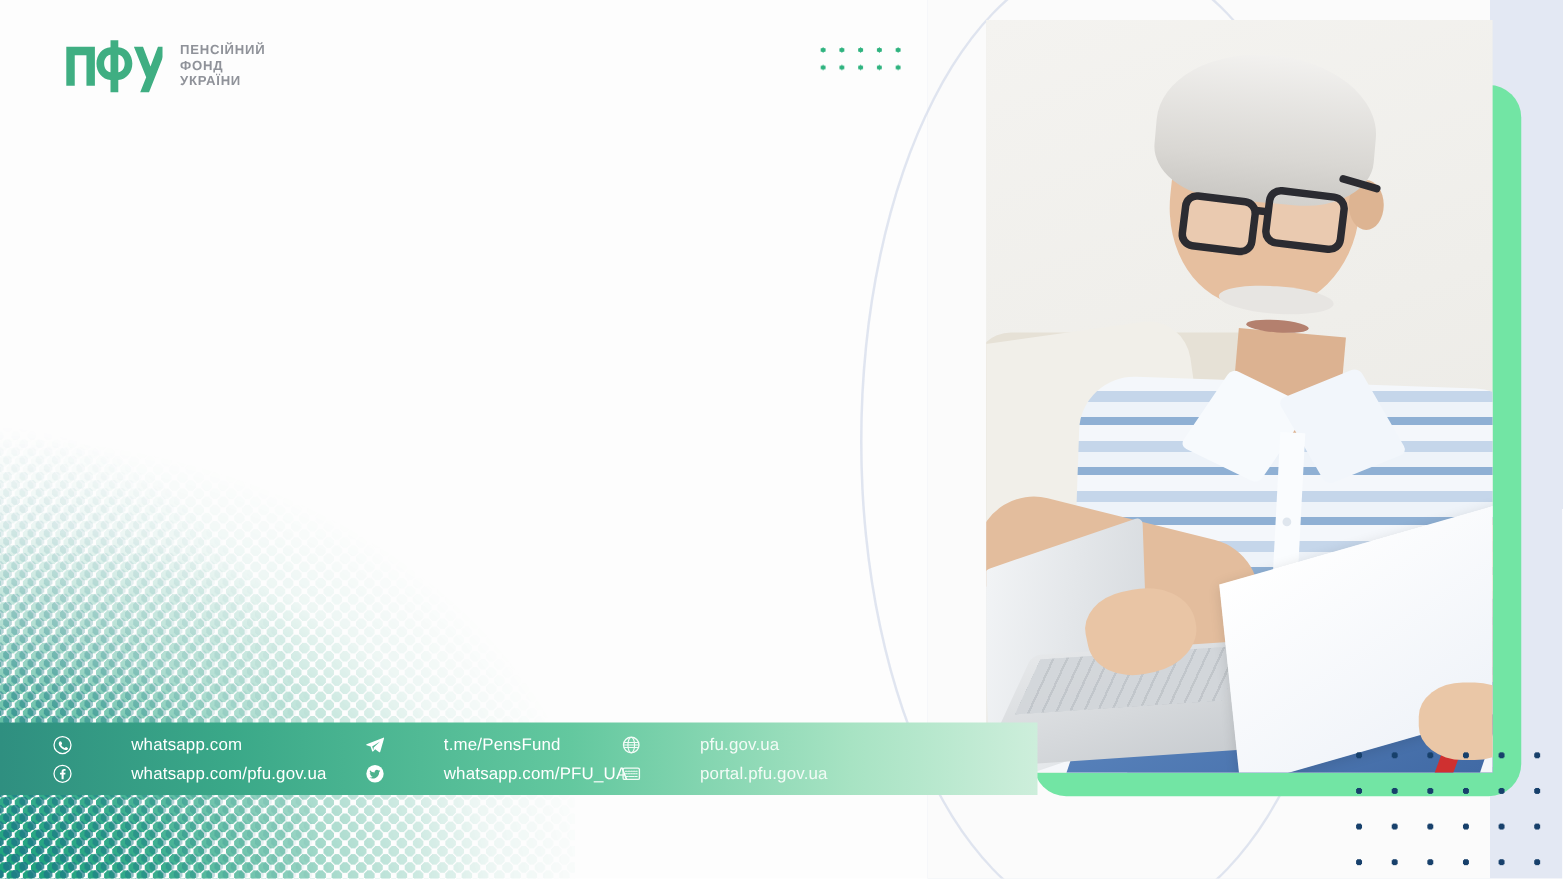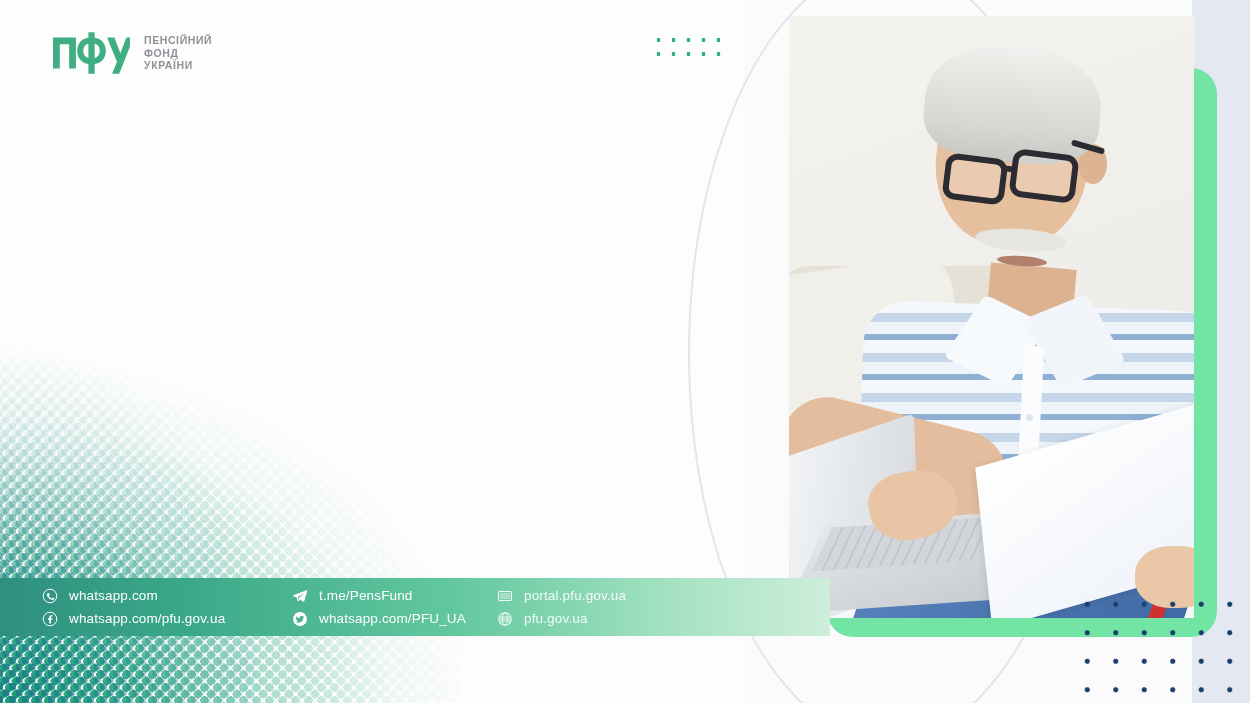--- a/index.html
+++ b/index.html
@@ -190,21 +190,21 @@
     position:absolute; left:0; top:578px; width:830px; height:58px;
     background:linear-gradient(90deg,#2f8f80 0%,#3aa888 22%,#63c89f 55%,#a7e3c3 82%,#cdeedb 100%);
     display:flex; align-items:center;
   }
   .f-col{ display:flex; flex-direction:column; justify-content:center; gap:7px; }
   .f-col.c1{ margin-left:42px; width:250px; }
   .f-col.c2{ margin-left:0px; width:205px; }
   .f-col.c3{ margin-left:0px; width:220px; }
   .f-row{ display:flex; align-items:center; gap:11px; }
   .f-ico{ width:16px; height:16px; flex:0 0 16px; color:#ffffff; display:block; }
-  .f-txt{ font-size:13.5px; color:#ffffff; letter-spacing:.15px; white-space:nowrap; }
+  .f-txt{ font-size:13.5px; color:#ffffff; letter-spacing:.15px; white-space:nowrap;margin-left:36px; }
   .c3 .f-txt, .c3 .f-ico{ color:#f2fbf6; }
 </style>
 </head>
 <body>
 
 <div class="stage">
 
   <div class="right-panel"></div>
   <div class="right-panel-white"></div>
   <div class="big-circle"></div>
@@ -298,30 +298,30 @@
           <circle cx="12" cy="12" r="10.4" fill="currentColor"></circle>
           <path d="M18.4 8.4c-.5.2-1 .4-1.5.4.5-.3.9-.8 1.1-1.4-.5.3-1.1.5-1.7.7-.5-.5-1.2-.9-2-.9-1.5 0-2.7 1.2-2.7 2.7 0 .2 0 .4.1.6-2.3-.1-4.3-1.2-5.6-2.8-.2.4-.4.9-.4 1.4 0 .9.5 1.7 1.2 2.2-.4 0-.9-.1-1.2-.3 0 1.3.9 2.4 2.2 2.6-.2.1-.5.1-.7.1-.2 0-.3 0-.5-.1.3 1.1 1.3 1.9 2.5 1.9-.9.7-2.1 1.1-3.3 1.1h-.6c1.2.8 2.6 1.2 4.1 1.2 4.9 0 7.6-4.1 7.6-7.6v-.3c.5-.4.9-.9 1.4-1.5z" fill="#4cb28d"></path>
         </svg>
         <span class="f-txt">whatsapp.com/PFU_UA</span>
       </div>
     </div>
 
     <div class="f-col c3">
       <div class="f-row">
         <svg class="f-ico" viewBox="0 0 24 24">
-          <rect x="2.2" y="5.2" width="19.6" height="13.6" rx="1.8" fill="none" stroke="currentColor" stroke-width="1.6"></rect>
-          <path d="M5 9h2M8.2 9h2M11.4 9h2M14.6 9h2M17.8 9h1.3M5 12h2M8.2 12h2M11.4 12h2M14.6 12h2M17.8 12h1.3M5 15.2h3M9.2 15.2h6M16.4 15.2h2.7" stroke="currentColor" stroke-width="1.3" stroke-linecap="round"></path>
-        </svg>
-        <span class="f-txt">portal.pfu.gov.ua</span>
-      </div>
-      <div class="f-row">
-        <svg class="f-ico" viewBox="0 0 24 24">
           <circle cx="12" cy="12" r="9.3" fill="none" stroke="currentColor" stroke-width="1.6"></circle>
           <ellipse cx="12" cy="12" rx="4" ry="9.3" fill="none" stroke="currentColor" stroke-width="1.4"></ellipse>
           <path d="M3 9h18M3 15h18M2.8 12h18.4" stroke="currentColor" stroke-width="1.4" fill="none"></path>
         </svg>
         <span class="f-txt">pfu.gov.ua</span>
       </div>
+      <div class="f-row">
+        <svg class="f-ico" viewBox="0 0 24 24">
+          <rect x="2.2" y="5.2" width="19.6" height="13.6" rx="1.8" fill="none" stroke="currentColor" stroke-width="1.6"></rect>
+          <path d="M5 9h2M8.2 9h2M11.4 9h2M14.6 9h2M17.8 9h1.3M5 12h2M8.2 12h2M11.4 12h2M14.6 12h2M17.8 12h1.3M5 15.2h3M9.2 15.2h6M16.4 15.2h2.7" stroke="currentColor" stroke-width="1.3" stroke-linecap="round"></path>
+        </svg>
+        <span class="f-txt">portal.pfu.gov.ua</span>
+      </div>
     </div>
 
   </div>
 
 </div>
 
 </body></html>

